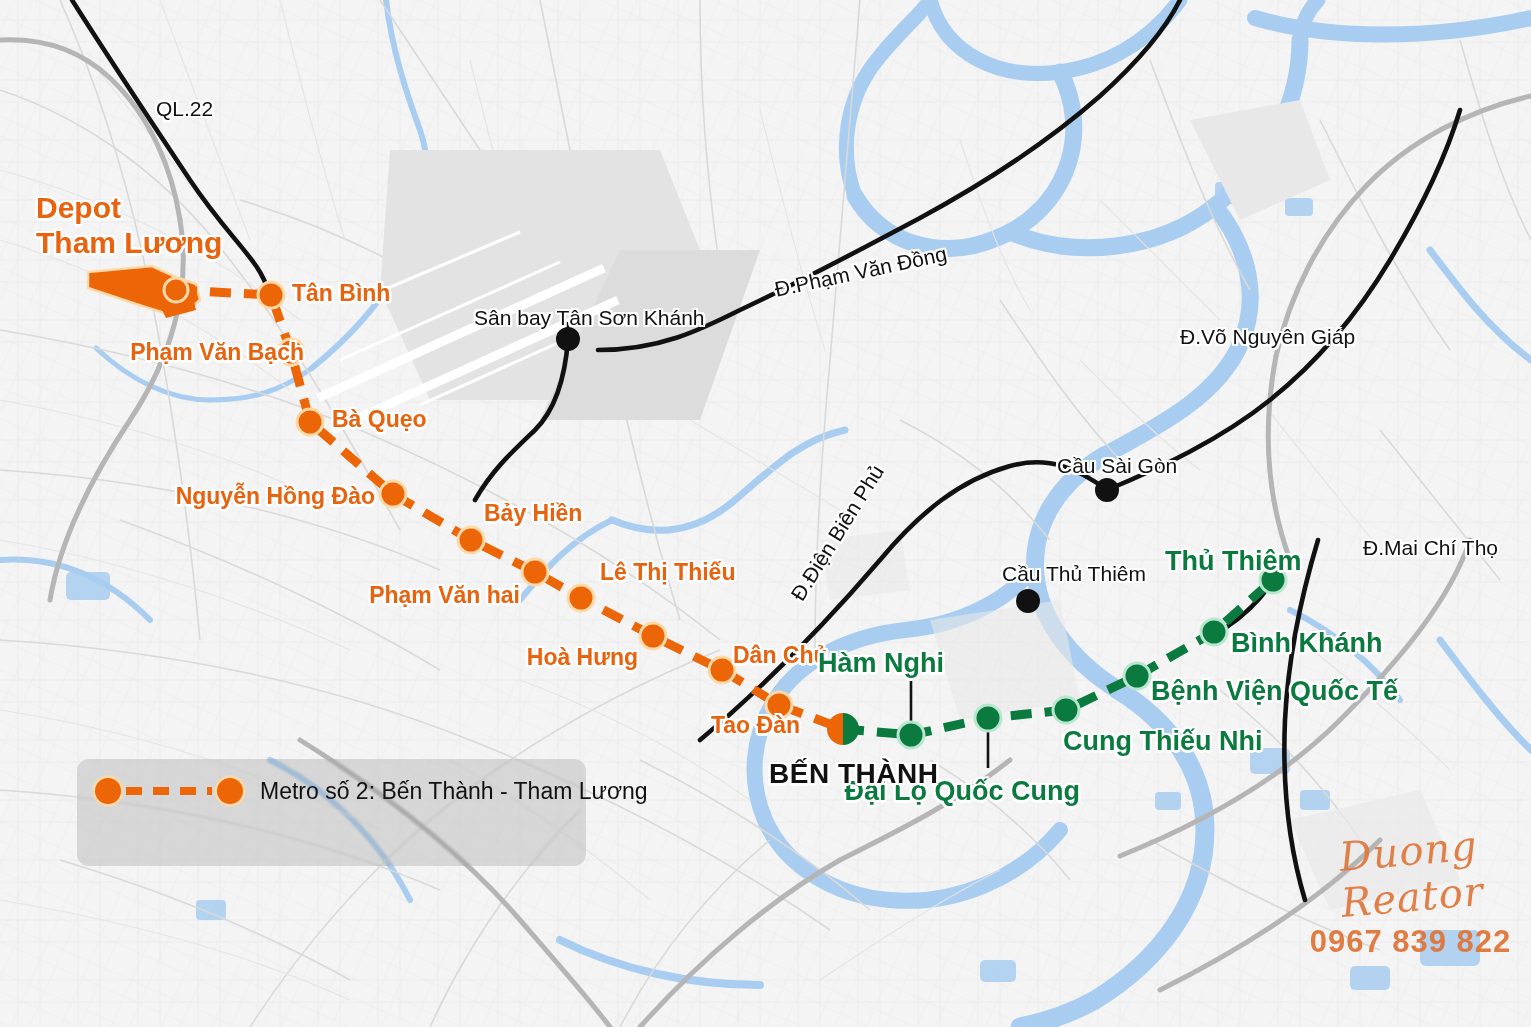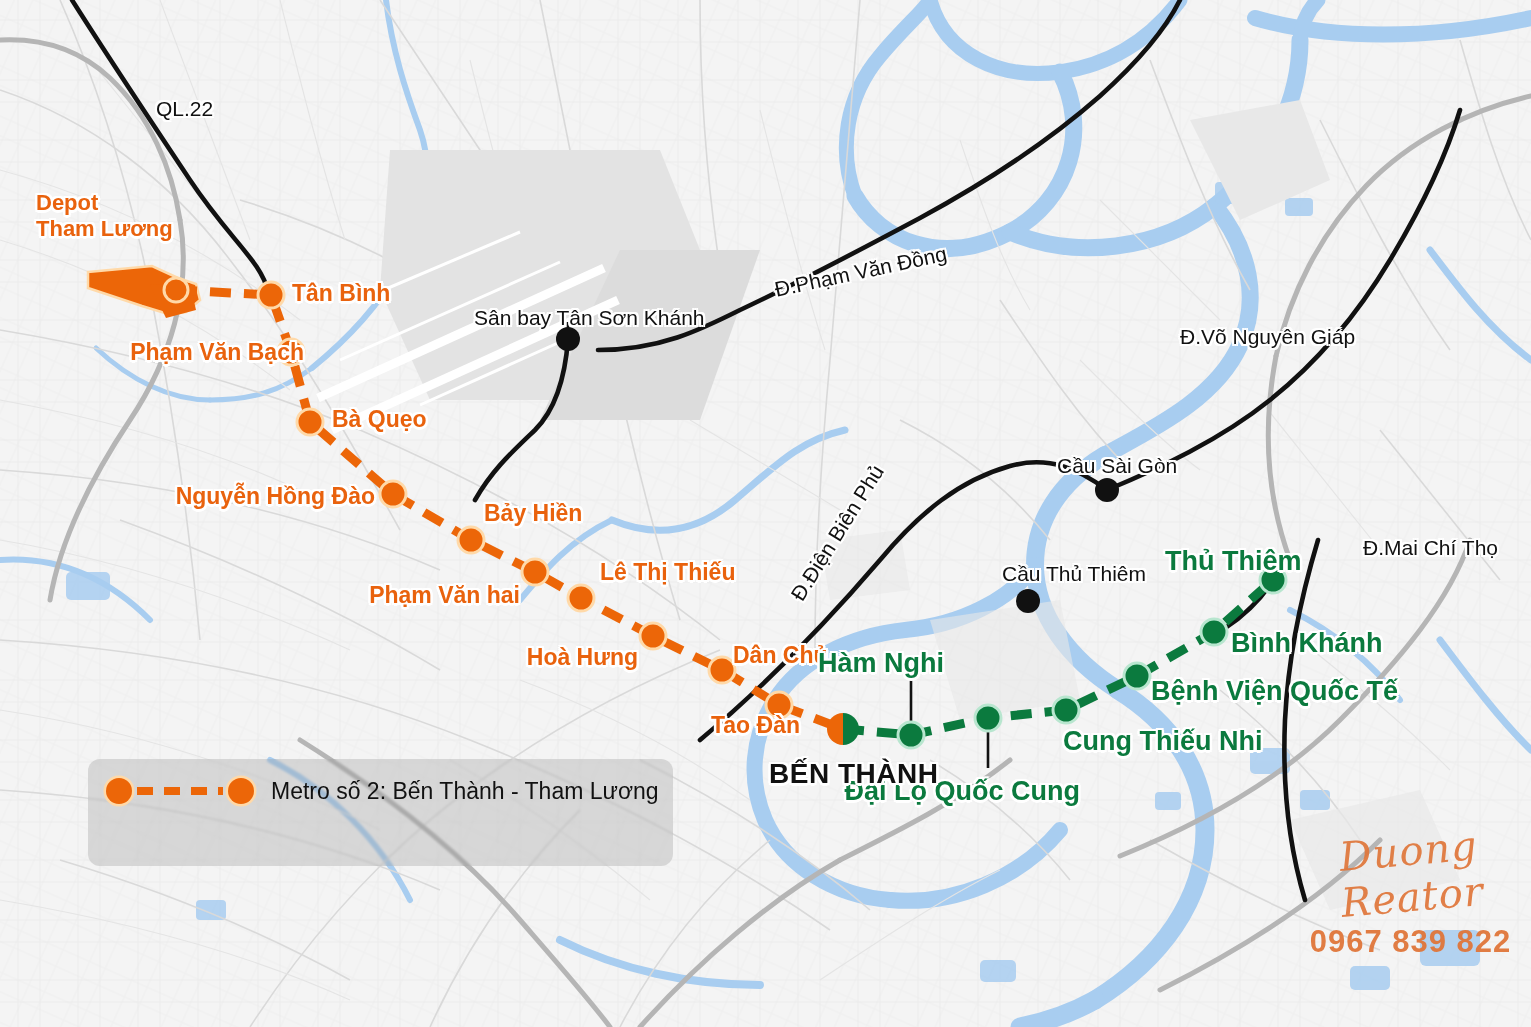--- a/index.html
+++ b/index.html
@@ -15,21 +15,21 @@
     text-shadow:-2px -2px 0 #fff,2px -2px 0 #fff,-2px 2px 0 #fff,2px 2px 0 #fff,
                 0 -2.5px 0 #fff,0 2.5px 0 #fff,-2.5px 0 0 #fff,2.5px 0 0 #fff;}
   .lbl-black{color:#111;font-size:21px;
     text-shadow:-2px -2px 0 #fff,2px -2px 0 #fff,-2px 2px 0 #fff,2px 2px 0 #fff,
                 0 -2.2px 0 #fff,0 2.2px 0 #fff,-2.2px 0 0 #fff,2.2px 0 0 #fff;}
   .lbl-benthanh{color:#111;font-weight:bold;font-size:28px;letter-spacing:.5px;
     text-shadow:-2px -2px 0 #fff,2px -2px 0 #fff,-2px 2px 0 #fff,2px 2px 0 #fff,
                 0 -2.5px 0 #fff,0 2.5px 0 #fff,-2.5px 0 0 #fff,2.5px 0 0 #fff;}
 
   
-  #legend{position:absolute;left:88px;top:759px;width:585px;height:107px;
+  #legend{position:absolute;left:77px;top:759px;width:509px;height:107px;
     border-radius:12px;background:rgba(150,150,150,0.30);
     backdrop-filter:blur(1px);}
   .leg-row{position:absolute;left:18px;height:40px;display:flex;align-items:center;}
   .leg-row.r1{top:12px;}
   .leg-row.r2{top:60px;}
   .leg-dot{width:26px;height:26px;border-radius:50%;flex:0 0 auto;}
   .leg-dot.o{background:#EC6608;box-shadow:0 0 0 2.5px #ffd9a8;}
   .leg-dot.g{background:#0B7A3E;box-shadow:0 0 0 2.5px #b8e6cf;}
   .leg-dash{width:86px;height:8px;margin:0 5px;flex:0 0 auto;}
   .leg-dash.o{background:repeating-linear-gradient(to right,#EC6608 0 16px,transparent 16px 27px);}
@@ -285,21 +285,21 @@
       <div class="lbl lbl-black" style="left: 474px; top: 307px;">Sân bay Tân Sơn Khánh</div>
       <div class="lbl lbl-black" style="left: 1057px; top: 455px;">Cầu Sài Gòn</div>
       <div class="lbl lbl-black" style="left: 1002px; top: 563px;">Cầu Thủ Thiêm</div>
       <div class="lbl lbl-black" style="left: 156px; top: 98px;">QL.22</div>
       <div class="lbl lbl-black" style="left: 775px; top: 279px; transform: rotate(-12deg); transform-origin: left center;">Đ.Phạm Văn Đồng</div>
       <div class="lbl lbl-black" style="left: 1180px; top: 326px;">Đ.Võ Nguyên Giáp</div>
       <div class="lbl lbl-black" style="left: 1335px; top: 537px; margin-left: 28px;">Đ.Mai Chí Thọ</div>
       <div class="lbl lbl-black" style="left: 796px; top: 588px; transform: rotate(-58deg); transform-origin: left center;">Đ.Điện Biên Phủ</div>
     </div>
 
-  <div class="lbl lbl-orange" style="left:36px;top:190px;font-size:22px;line-height:1.18;text-align:left;">
+  <div class="lbl lbl-orange" style="left:36px;top:190px;font-size:30px;line-height:1.18;text-align:left;">
     <div>Depot</div>
     <div>Tham Lương</div>
   </div>
 
   <div class="lbl lbl-benthanh" style="left:769px;top:760px;">BẾN THÀNH</div>
 
   <div id="legend">
     <div class="leg-row r1">
       <span class="leg-dot o"></span>
       <span class="leg-dash o"></span>

